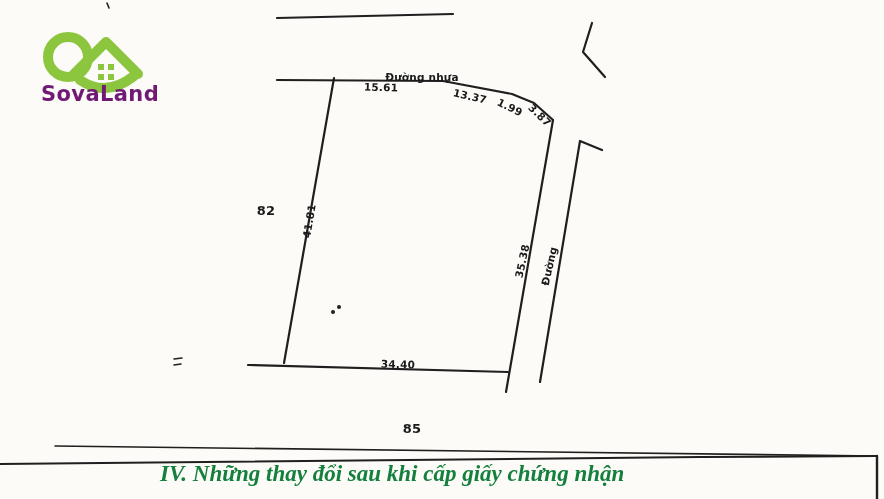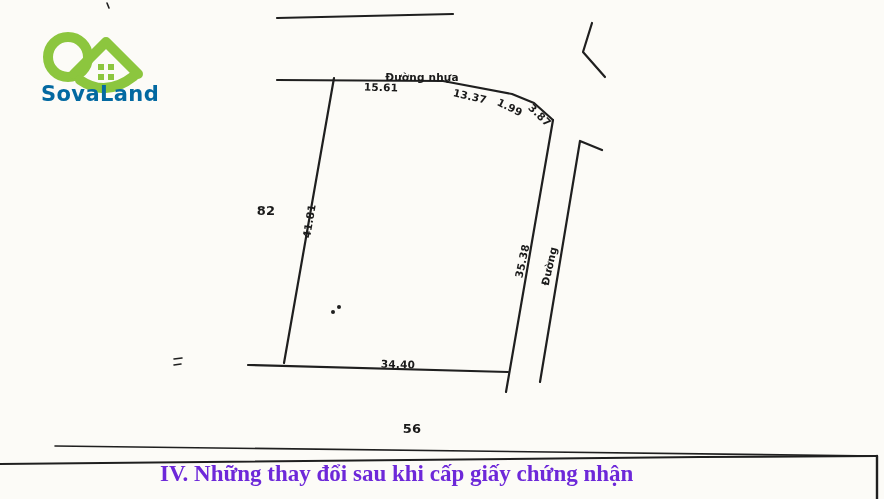--- a/index.html
+++ b/index.html
@@ -11,27 +11,27 @@
   .plot-svg { position:absolute; left:0; top:0; }
   .map-label {
     position:absolute; transform:translate(-50%,-50%);
     font-weight:700; font-size:10.5px; color:#1a1a1a;
     white-space:nowrap; letter-spacing:0.2px;
   }
   .small-num { font-size:13px; }
   .logo-wrap { position:absolute; left:40px; top:24px; width:120px; height:84px; }
   .logo-text {
     position:absolute; left:41px; top:82px;
-    font-size:21px; font-weight:700; color:#0369a1;
+    font-size:21px; font-weight:700; color:#701a75;
     letter-spacing:0.4px; font-family:"DejaVu Sans", sans-serif;
   }
   .section-title {
     position:absolute; left:160px; top:461px;
     font-family:"Liberation Serif", serif; font-weight:700;
-    font-size:23px; color:#6d28d9; white-space:nowrap;
+    font-size:23px; color:#15803d; white-space:nowrap;font-style:italic;
   }
 </style>
 </head>
 <body>
 
 <div class="screen">
 
   <div class="logo-wrap">
     <svg width="120" height="84" viewBox="0 0 120 84">
       <g fill="none" stroke="#8cc63e" stroke-width="10" stroke-linecap="round" stroke-linejoin="round">
@@ -83,17 +83,17 @@
   <div class="map-label" style="left:422px; top:60px;margin-top:17px;">Đường nhựa</div>
   <div class="map-label" style="left:381px; top:87px; transform:translate(-50%,-50%) rotate(2deg);">15.61</div>
   <div class="map-label" style="left:470px; top:96px; transform:translate(-50%,-50%) rotate(13deg);">13.37</div>
   <div class="map-label" style="left:510px; top:107px; transform:translate(-50%,-50%) rotate(26deg);">1.99</div>
   <div class="map-label" style="left:540px; top:115px; transform:translate(-50%,-50%) rotate(44deg);">3.87</div>
   <div class="map-label small-num" style="left:266px; top:210px;">82</div>
   <div class="map-label" style="left:309px; top:221px; transform:translate(-50%,-50%) rotate(-80deg);">41.81</div>
   <div class="map-label" style="left:522px; top:261px; transform:translate(-50%,-50%) rotate(-78deg);">35.38</div>
   <div class="map-label" style="left:549px; top:266px; transform:translate(-50%,-50%) rotate(-77deg);">Đường</div>
   <div class="map-label" style="left:398px; top:364px; transform:translate(-50%,-50%) rotate(1.5deg);">34.40</div>
-  <div class="map-label small-num" style="left:412px; top:428px;">56</div>
+  <div class="map-label small-num" style="left:412px; top:428px;">85</div>
 
   <div class="section-title">IV. Những thay đổi sau khi cấp giấy chứng nhận</div>
 
 </div>
 
 </body></html>

